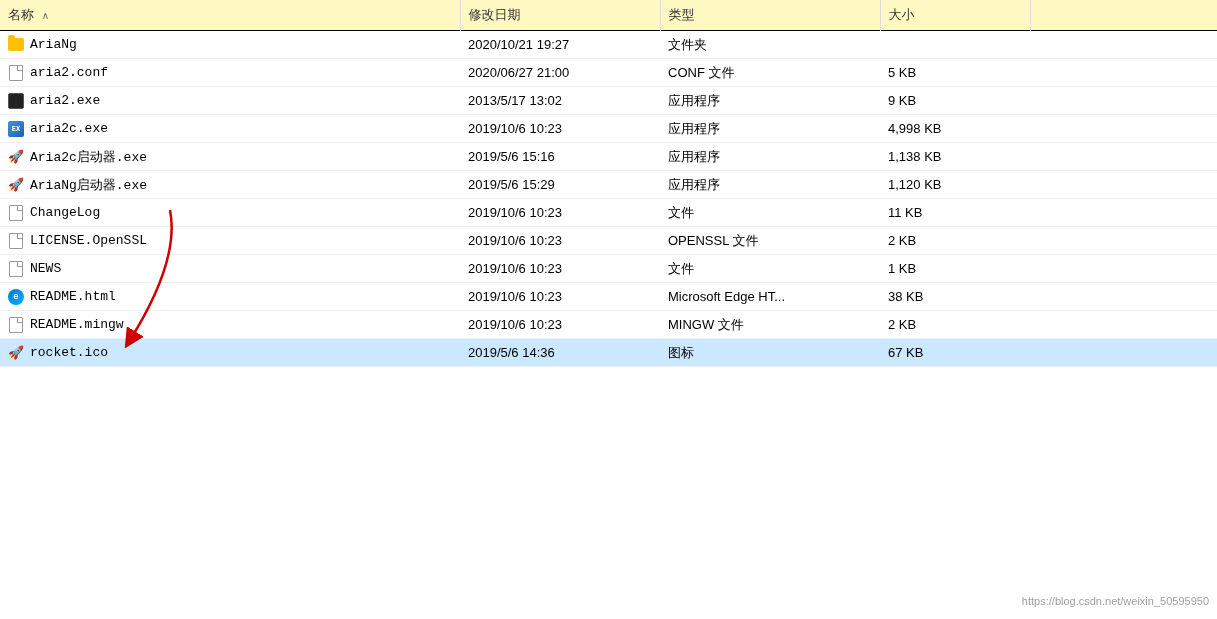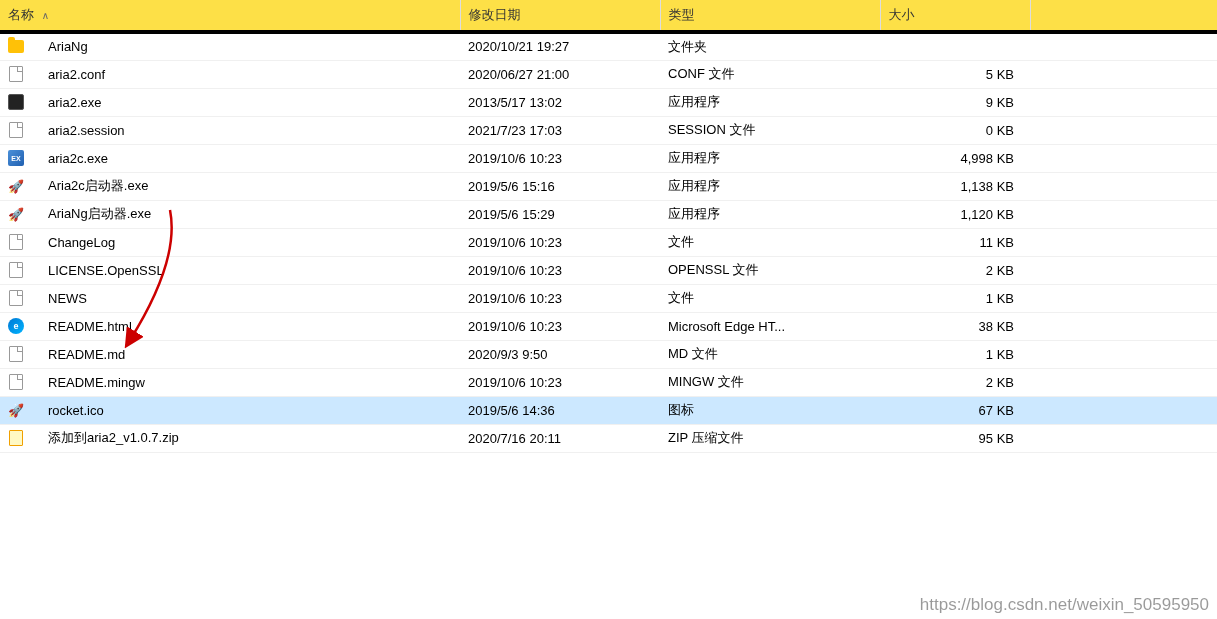--- a/index.html
+++ b/index.html
@@ -28,22 +28,22 @@
       border-collapse: collapse;
       table-layout: fixed;
     }
     col.name { width: 460px; }
     col.date { width: 200px; }
     col.type { width: 220px; }
     col.size { width: 150px; }
     col.extra { width: auto; }
 
     thead tr {
-      background: #fde047;
-      border-bottom: 4px solid #000000;
+      background: #fef9c3;
+      border-bottom: 1px solid #000000;
     }
     thead th {
       padding: 6px 8px;
       text-align: left;
       font-weight: normal;
       color: #333;
       border-right: 1px solid #ddd;
       cursor: pointer;
       white-space: nowrap;
     }
@@ -64,21 +64,22 @@
       padding: 3px 8px;
       vertical-align: middle;
       white-space: nowrap;
       overflow: hidden;
       text-overflow: ellipsis;
     }
 
     .file-name {
       display: flex;
       align-items: center;
-      gap: 24px;
+      gap: 6px;
+      font-family: Liberation Mono, monospace;
     }
     .file-icon {
       width: 16px;
       height: 16px;
       display: inline-flex;
       align-items: center;
       justify-content: center;
       flex-shrink: 0;
     }
 
@@ -173,29 +174,29 @@
       pointer-events: none;
       z-index: 10;
     }
     .arrow-svg {
       overflow: visible;
     }
 
     
     .watermark {
       position: absolute;
-      bottom: 4px;
+      bottom: 12px;
       right: 8px;
-      font-size: 17px;
+      font-size: 11px;
       color: rgba(0,0,0,0.4);
       pointer-events: none;
       z-index: 20;
     }
 
-    .size-col { text-align: right; padding-right: 16px; }
+    .size-col { text-align: left; padding-right: 16px; }
   </style>
 </head>
 <body>
 
 <div class="file-explorer">
   <div class="table-container">
     <table>
       <colgroup>
         <col class="name">
         <col class="date">
@@ -261,34 +262,20 @@
             </td>
             <td>2013/5/17 13:02</td>
             <td>应用程序</td>
             <td class="size-col">9 KB</td>
             <td></td>
           </tr>
           <tr>
             <td>
               <div class="file-name">
                 <span class="file-icon">
-                  <div class="icon-file"></div>
-                </span>
-                <span>aria2.session</span>
-              </div>
-            </td>
-            <td>2021/7/23 17:03</td>
-            <td>SESSION 文件</td>
-            <td class="size-col">0 KB</td>
-            <td></td>
-          </tr>
-          <tr>
-            <td>
-              <div class="file-name">
-                <span class="file-icon">
                   <div class="icon-exe" style="width: 16px; height: 16px; background: linear-gradient(135deg, rgb(74, 144, 217), rgb(32, 96, 176)); border-radius: 2px; display: flex; align-items: center; justify-content: center; font-size: 7px; color: white; font-weight: bold;">EX</div>
                 </span>
                 <span>aria2c.exe</span>
               </div>
             </td>
             <td>2019/10/6 10:23</td>
             <td>应用程序</td>
             <td class="size-col">4,998 KB</td>
             <td></td>
           </tr>
@@ -375,68 +362,40 @@
             <td>Microsoft Edge HT...</td>
             <td class="size-col">38 KB</td>
             <td></td>
           </tr>
           <tr>
             <td>
               <div class="file-name">
                 <span class="file-icon">
                   <div class="icon-file"></div>
                 </span>
-                <span>README.md</span>
-              </div>
-            </td>
-            <td>2020/9/3 9:50</td>
-            <td>MD 文件</td>
-            <td class="size-col">1 KB</td>
-            <td></td>
-          </tr>
-          <tr>
-            <td>
-              <div class="file-name">
-                <span class="file-icon">
-                  <div class="icon-file"></div>
-                </span>
                 <span>README.mingw</span>
               </div>
             </td>
             <td>2019/10/6 10:23</td>
             <td>MINGW 文件</td>
             <td class="size-col">2 KB</td>
             <td></td>
           </tr>
           <tr class="selected">
             <td>
               <div class="file-name">
                 <span class="file-icon">
                   <span class="icon-rocket" style="font-size: 13px;">🚀</span>
                 </span>
                 <span>rocket.ico</span>
               </div>
             </td>
             <td>2019/5/6 14:36</td>
             <td>图标</td>
             <td class="size-col">67 KB</td>
-            <td></td>
-          </tr>
-          <tr>
-            <td>
-              <div class="file-name">
-                <span class="file-icon">
-                  <div class="icon-zip"></div>
-                </span>
-                <span>添加到aria2_v1.0.7.zip</span>
-              </div>
-            </td>
-            <td>2020/7/16 20:11</td>
-            <td>ZIP 压缩文件</td>
-            <td class="size-col">95 KB</td>
             <td></td>
           </tr>
         </tbody>
     </table>
   </div>
 
   <div class="arrow-annotation">
     <svg class="arrow-svg" width="120" height="160">
 
       <defs>

